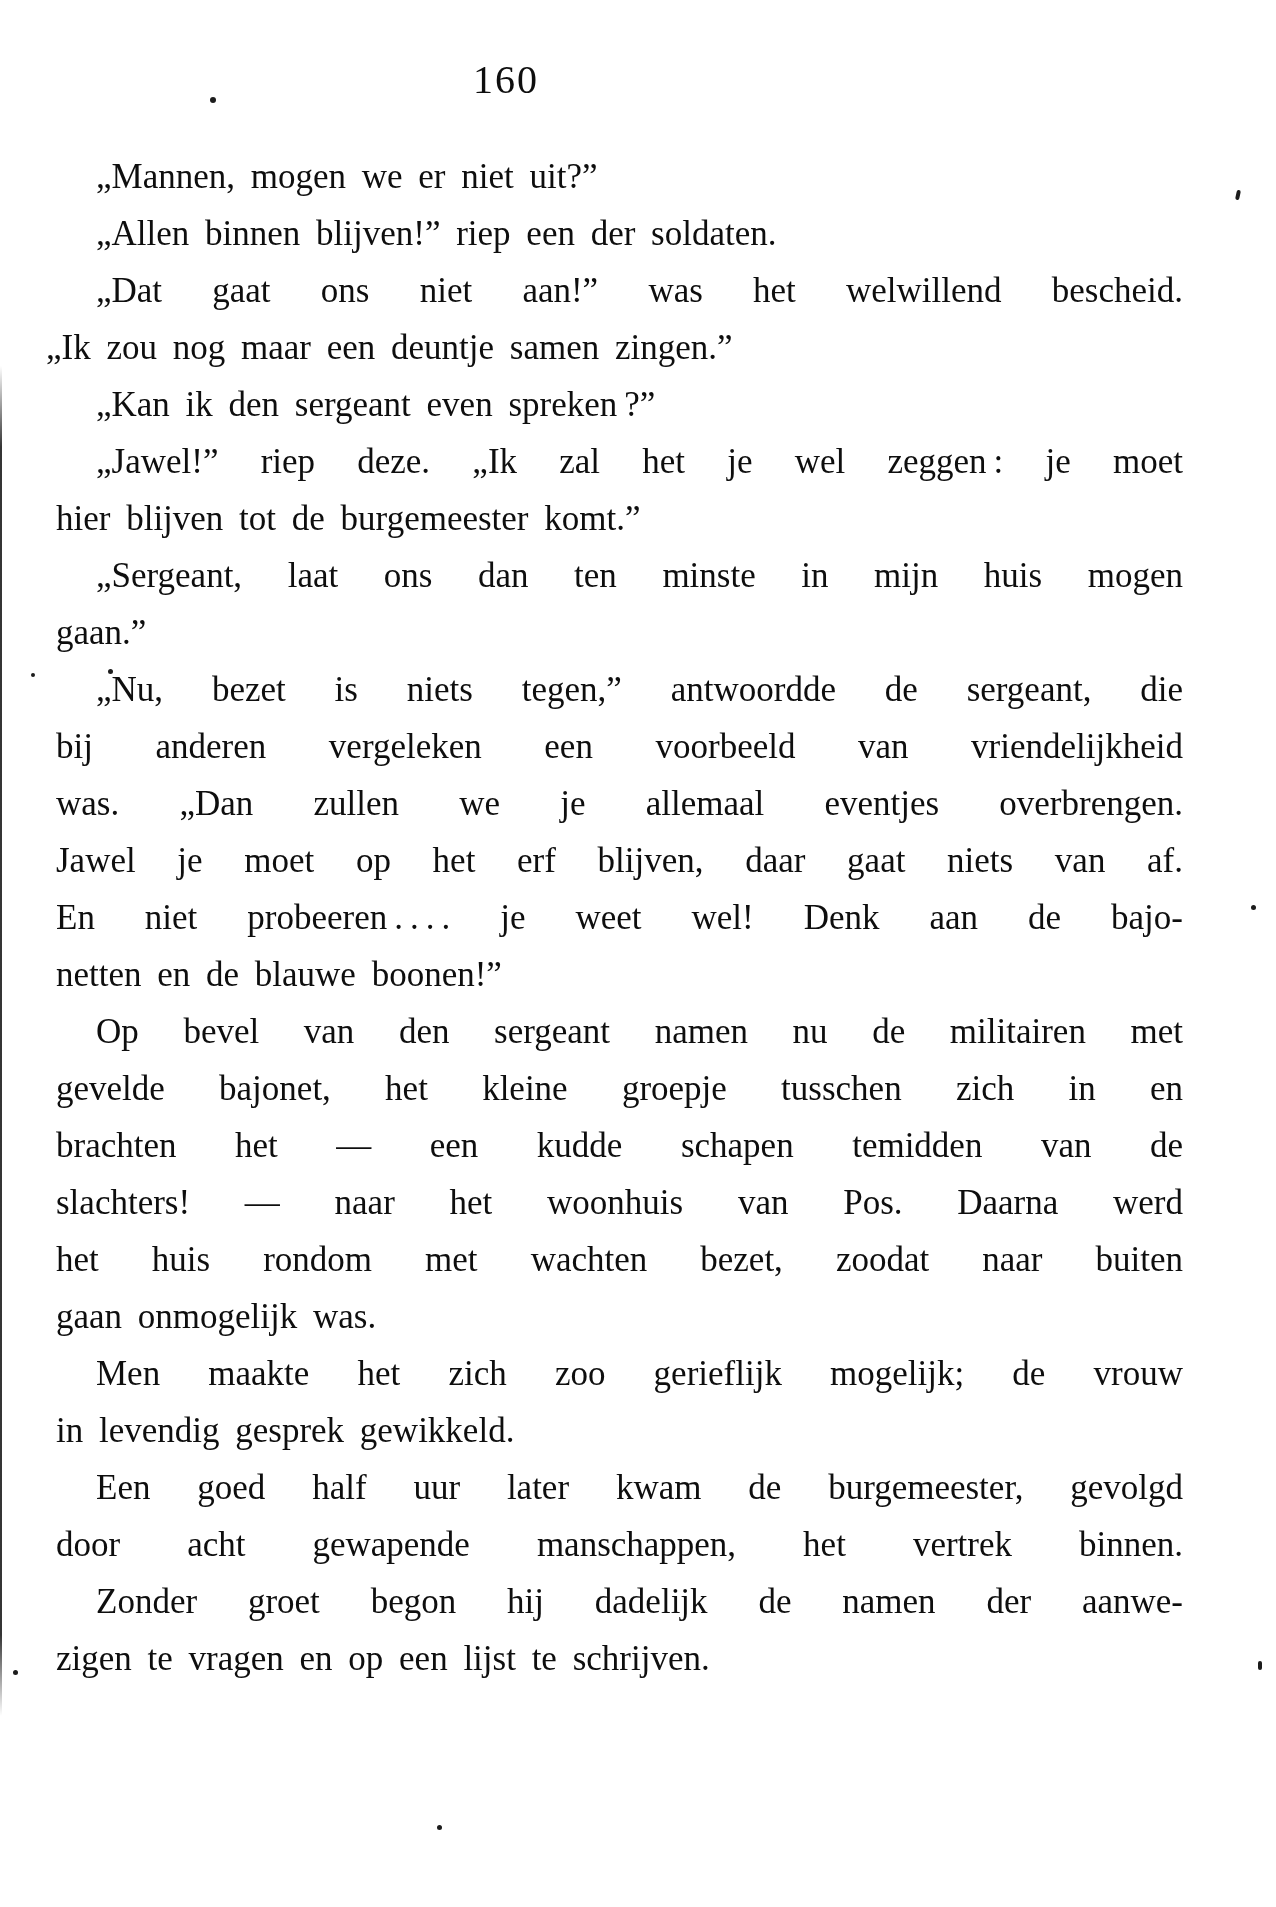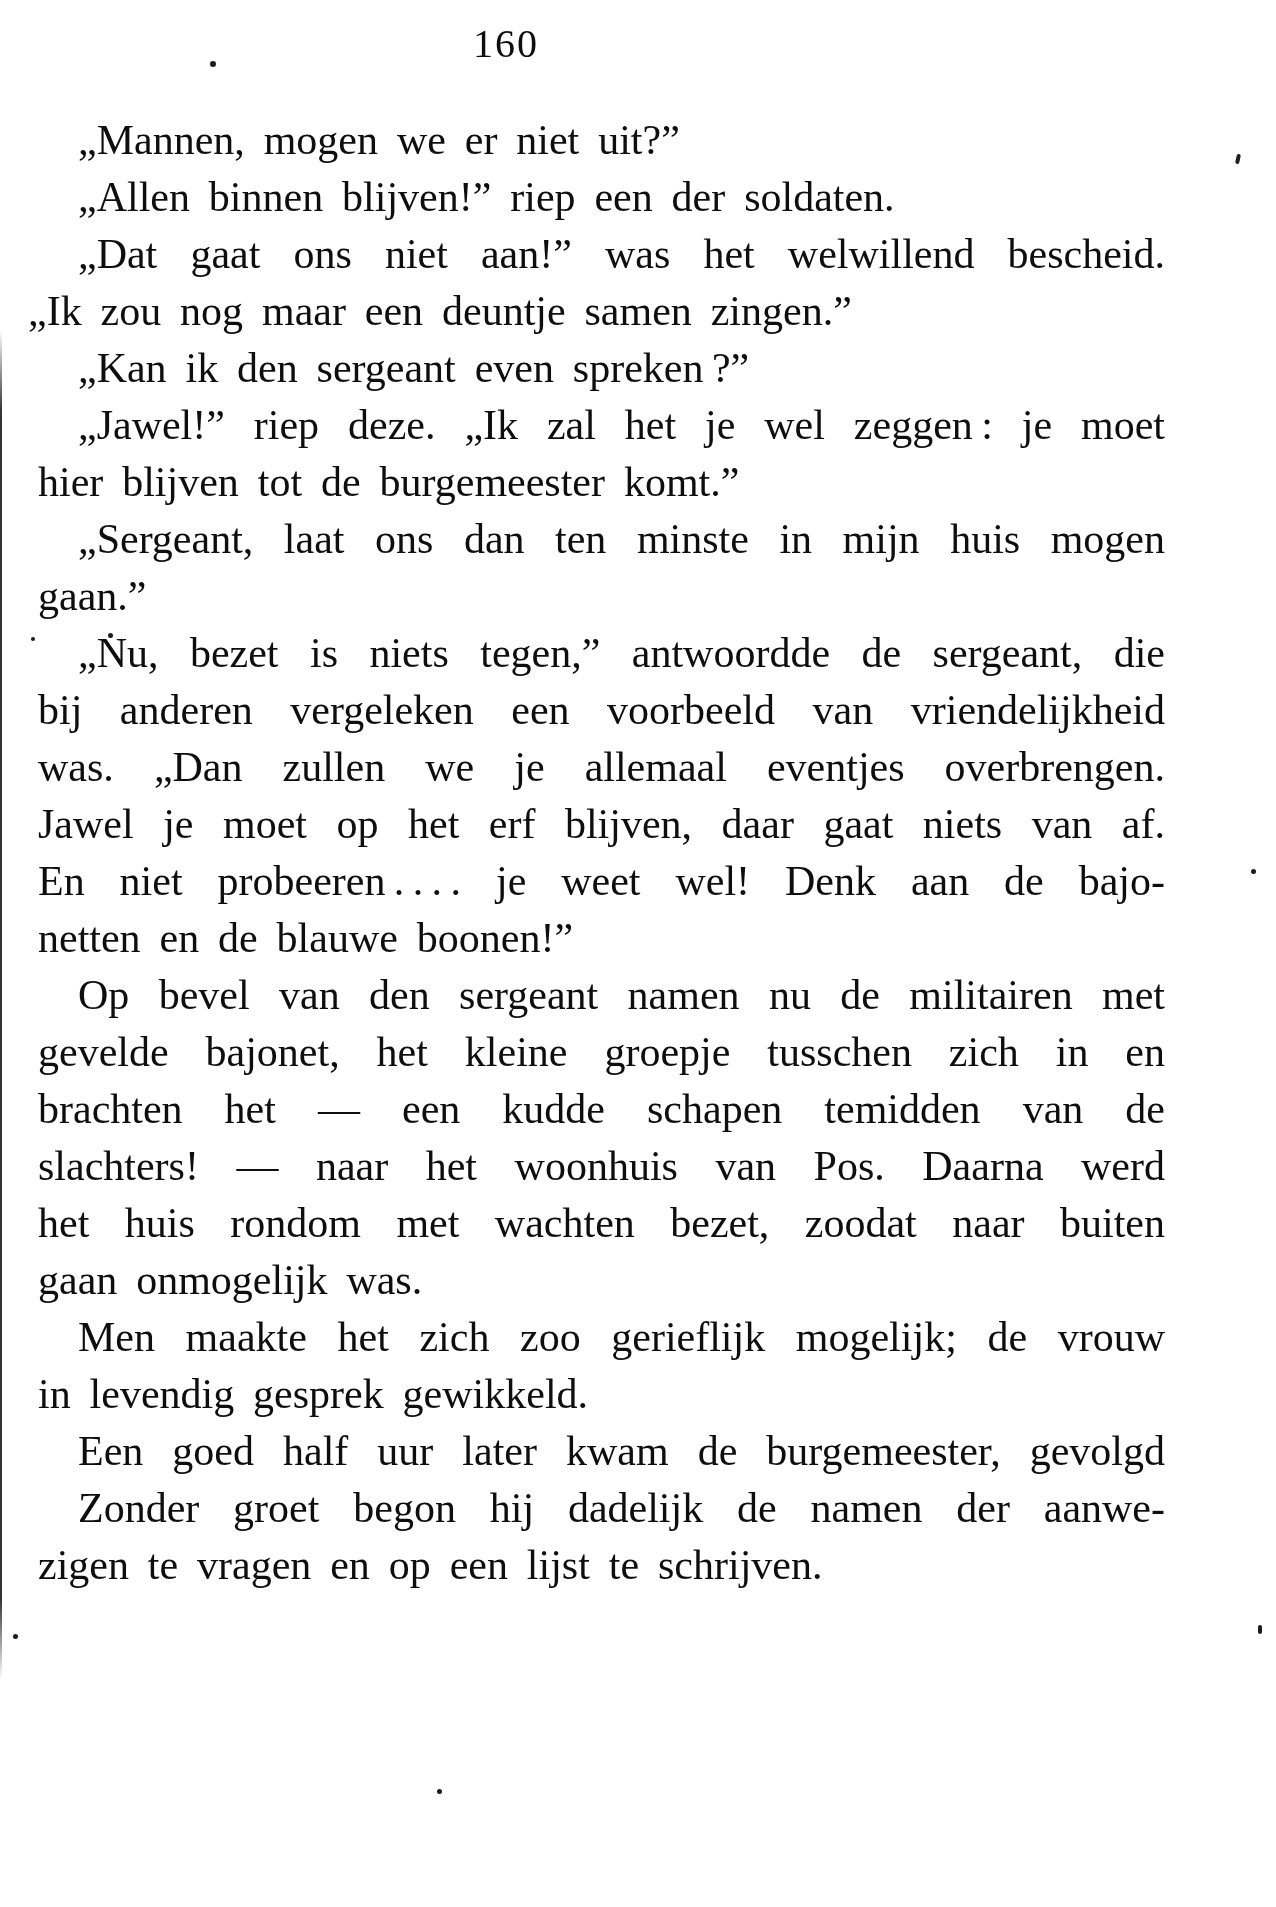--- a/index.html
+++ b/index.html
@@ -4,35 +4,35 @@
 <style>
   html, body { margin: 0; padding: 0; }
   body {
     width: 1276px; height: 1907px;
     background: #ffffff;
     font-family: "Liberation Serif", "DejaVu Serif", serif;
     color: #0e0e0e;
     position: relative;
     overflow: hidden;
   }
-  .page { position: absolute; inset: 0; background: #ffffff; }
+  .page { position: absolute; inset: 0; background: #ffffff; margin-top: 36px; }
 
   .page-number {
     position: absolute;
     top: 20px; left: 0; width: 1012px;
     text-align: center;
     font-size: 40px;
     letter-spacing: 2px;
   }
 
   .text-block {
     position: absolute;
-    left: 38px; top: 112px;
+    left: 56px; top: 112px;
     width: 1127px;
-    font-size: 42px;
+    font-size: 35px;
     line-height: 57px;
   }
 
   .ln { height: 57px; text-align: left; }
   .ln:not(.just) { word-spacing: 0.2em; }
   .ind  { padding-left: 40px; }
   .hang { margin-left: -10px; }
   .just {
     text-align: justify;
     text-align-last: justify;
@@ -86,20 +86,21 @@
     <div class="ln">netten en de blauwe boonen!”</div>
     <div class="ln ind just">Op bevel van den sergeant namen nu de militairen met</div>
     <div class="ln just">gevelde bajonet, het kleine groepje tusschen zich in en</div>
     <div class="ln just">brachten het — een kudde schapen temidden van de</div>
     <div class="ln just">slachters! — naar het woonhuis van Pos. Daarna werd</div>
     <div class="ln just">het huis rondom met wachten bezet, zoodat naar buiten</div>
     <div class="ln">gaan onmogelijk was.</div>
     <div class="ln ind just">Men maakte het zich zoo gerieflijk mogelijk; de vrouw</div>
     <div class="ln">in levendig gesprek gewikkeld.</div>
     <div class="ln ind just">Een goed half uur later kwam de burgemeester, gevolgd</div>
+    <div class="ln just">door acht gewapende manschappen, het vertrek binnen.</div>
     <div class="ln ind just">Zonder groet begon hij dadelijk de namen der aanwe-</div>
     <div class="ln">zigen te vragen en op een lijst te schrijven.</div>
   </div>
 
   <span class="speck s1"></span>
   <span class="speck s2"></span>
   <span class="speck s3"></span>
   <span class="speck s4"></span>
   <span class="speck s5"></span>
   <span class="speck s6"></span>

